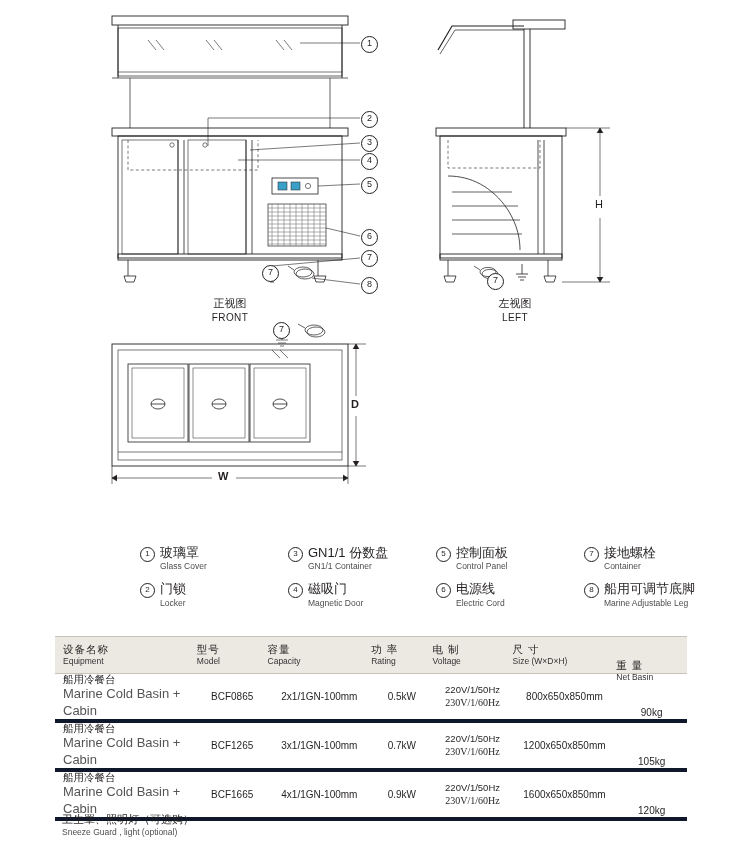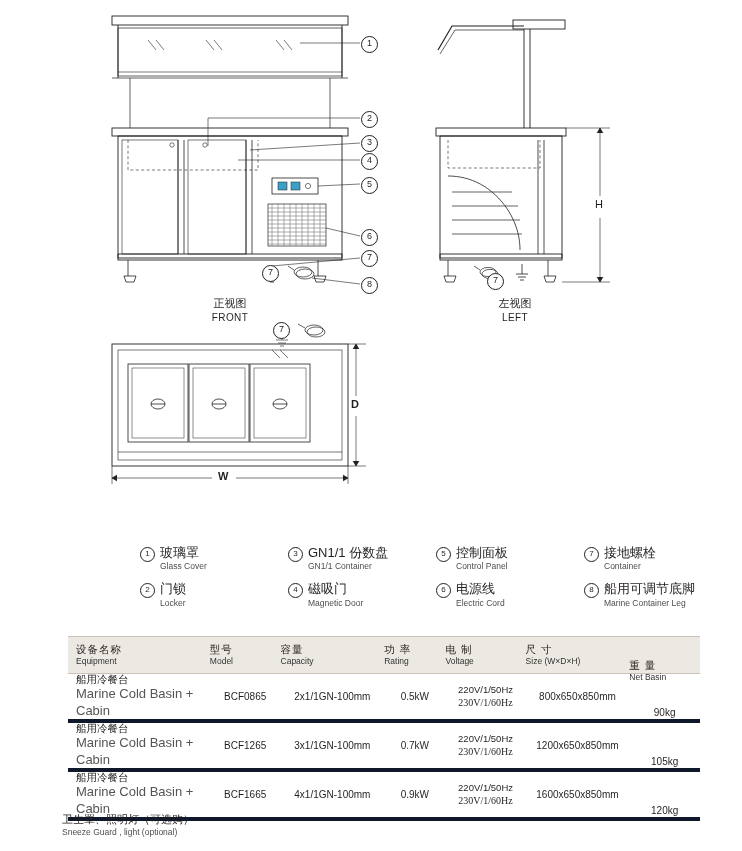--- a/index.html
+++ b/index.html
@@ -29,21 +29,21 @@
   .legend-row{display:flex;}
   .legend-item{display:flex;align-items:flex-start;width:148px;margin-bottom:9px;}
   .legend-num{
     flex:0 0 auto;width:13px;height:13px;border:1px solid #231f20;border-radius:50%;
     font-size:8px;line-height:11px;text-align:center;margin-top:2px;margin-right:5px;color:#231f20;
   }
   .legend-txt .cn{font-size:13px;display:block;line-height:1.25;}
   .legend-txt .en{font-size:8.5px;color:#4d4d4d;display:block;line-height:1.3;}
 
   
-  .table{position:absolute;left:68px;top:636px;width:632px;}
+  .table{position:absolute;left:55px;top:636px;width:632px;}
   .thead{
     background:#ece8e2;height:36px;display:flex;align-items:center;
     border-top:1px solid #c8c2b8;border-bottom:1px solid #c8c2b8;
   }
   .thead .th{text-align:left;line-height:1.25;}
   .th .cn{font-size:10.5px;display:block;letter-spacing:1px;}
   .th .en{font-size:8.5px;display:block;color:#333;}
   .trow{display:flex;align-items:center;height:45px;border-bottom:4px solid #0f172a;}
   .trow .td{text-align:center;font-size:10px;line-height:1.3;}
   .td .cn{font-size:10.5px;display:block;}
@@ -345,21 +345,21 @@
         <span class="legend-num">6</span>
         <span class="legend-txt">
           <span class="cn">电源线</span>
           <span class="en">Electric Cord</span>
         </span>
       </div>
       <div class="legend-item">
         <span class="legend-num">8</span>
         <span class="legend-txt">
           <span class="cn">船用可调节底脚</span>
-          <span class="en">Marine Container Leg</span>
+          <span class="en">Marine Adjustable Leg</span>
         </span>
       </div>
     </div>
   </div>
 
   <div class="table">
     <div class="thead">
       <div class="th c1">
         <span class="cn">设备名称</span>
         <span class="en">Equipment</span>

